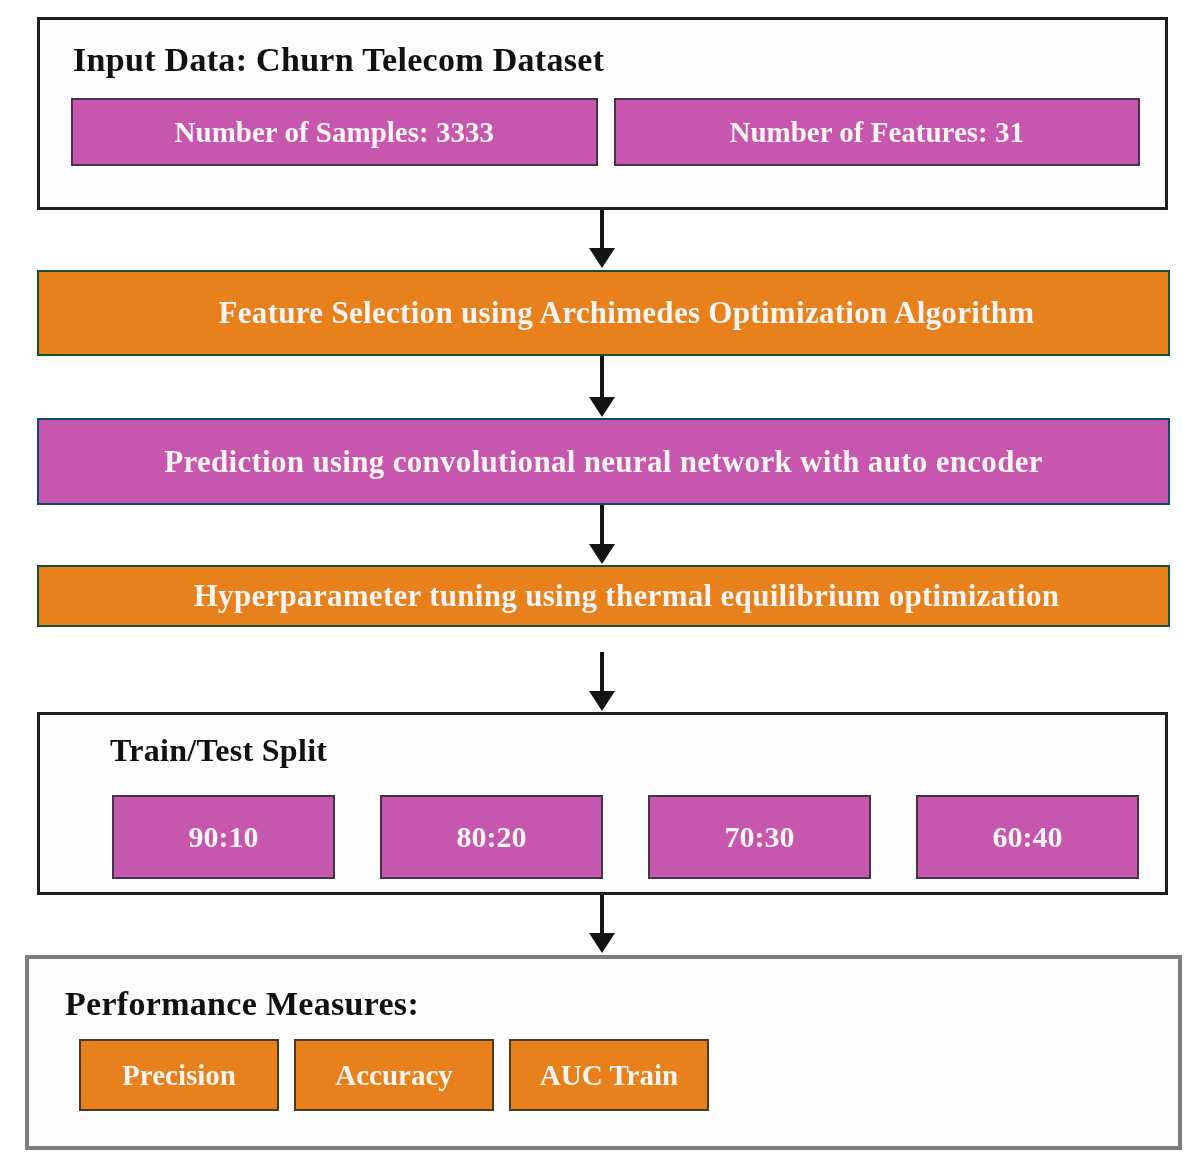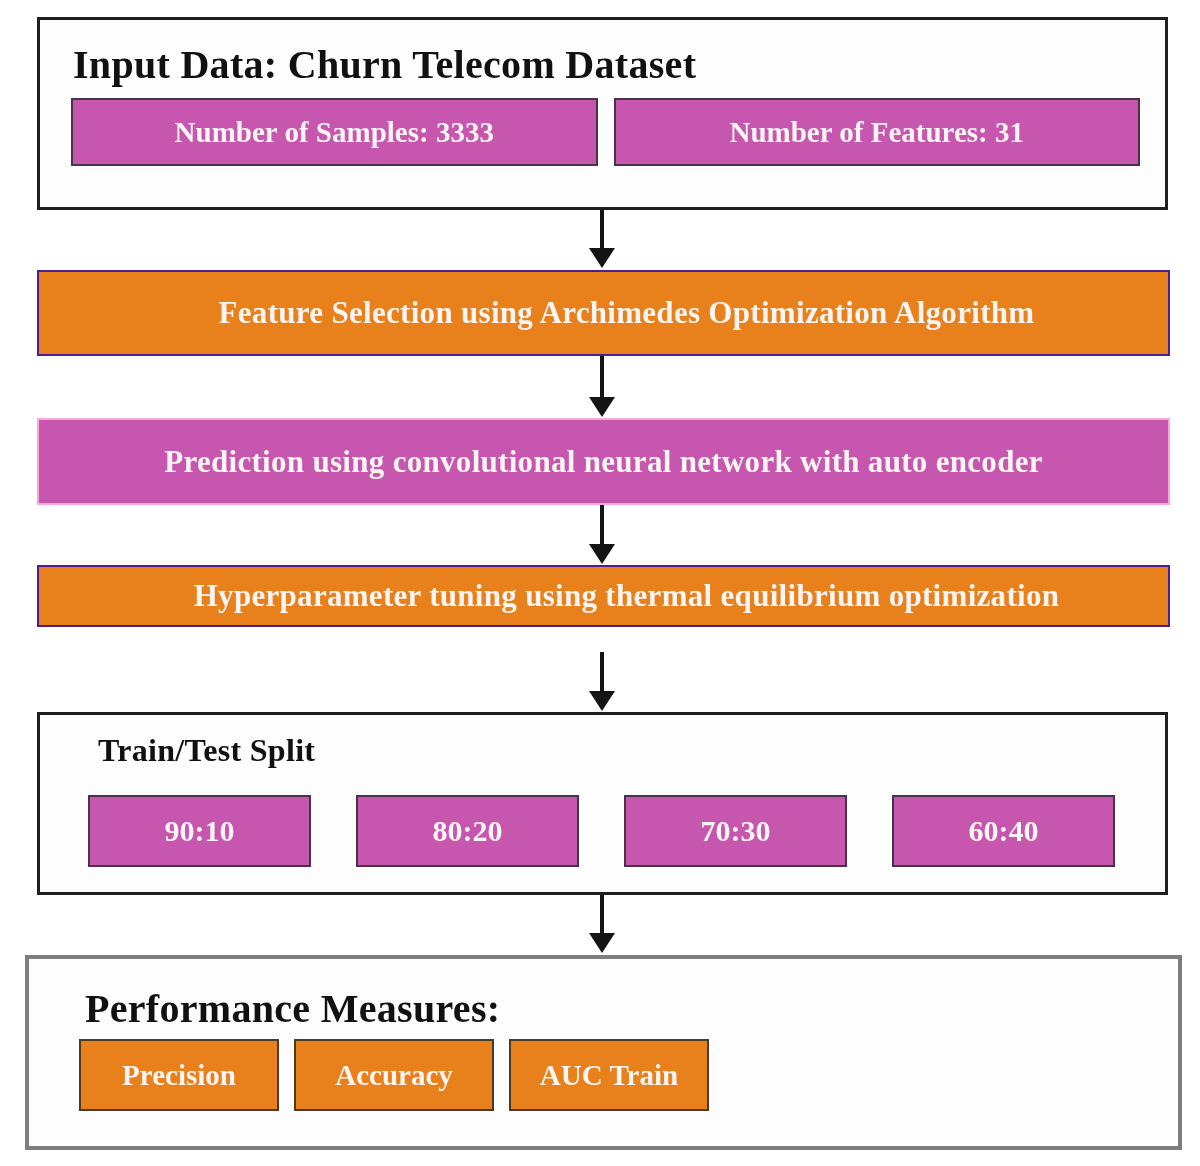--- a/index.html
+++ b/index.html
@@ -6,21 +6,21 @@
   .page {
     position:relative; width:1200px; height:1166px; background:#ffffff;
     font-family:"Liberation Serif","DejaVu Serif",serif; font-weight:bold;
     overflow:hidden;
   }
   .outline-box {
     position:absolute; box-sizing:border-box;
     background:#FDFDFD; border:3px solid var(--outline_border,#1f1f1f);
   }
   .section-title {
-    position:absolute; font-size:40px; color:var(--title_text,#111111);
+    position:absolute; font-size:34px; color:var(--title_text,#111111);
     white-space:nowrap; letter-spacing:0.3px;
   }
   
   #input-box { left:37px; top:17px; width:1131px; height:193px; }
   #input-box .section-title { left:33px; top:21px; }
   #input-box .pill-row {
     position:absolute; left:31px; right:25px; top:78px; height:68px;
     display:flex; gap:16px;
   }
   .pill {
@@ -31,50 +31,50 @@
   .pill.orangebg { background:var(--orange,#E8811C); border:2px solid #4c3a22; }
   #input-box .pill { flex:1; }
 
   
   .bar {
     position:absolute; left:37px; width:1133px; box-sizing:border-box;
     display:flex; align-items:center; justify-content:center;
     font-size:31px; color:var(--pill_text,#FAF4F2); white-space:nowrap;
     letter-spacing:0.3px;
   }
-  .bar.orangebg { background:var(--orange,#E8811C); border:2px solid #4c1d95;padding-left:46px; }
-  .bar.magenta  { background:var(--magenta,#C756AE); border:2px solid #f9a8d4; }
+  .bar.orangebg { background:var(--orange,#E8811C); border:2px solid #14532d;padding-left:46px; }
+  .bar.magenta  { background:var(--magenta,#C756AE); border:2px solid #0c4a6e; }
 
   
   .arrow {
     position:absolute; left:589px; width:26px;
     display:flex; flex-direction:column; align-items:center;
   }
   .arrow .line { width:4px; flex:1; background:var(--arrow,#141414); }
   .arrow .head {
     width:0; height:0;
     border-left:13px solid transparent; border-right:13px solid transparent;
     border-top:20px solid var(--arrow,#141414);
   }
 
   
   #split-box { left:37px; top:712px; width:1131px; height:183px; }
-  #split-box .section-title { left:58px; top:17px; font-size:32px; }
+  #split-box .section-title { left:70px; top:17px; font-size:32px; }
   #split-box .split-row {
-    position:absolute; left:48px; top:80px; height:72px;
+    position:absolute; left:72px; top:80px; height:84px;
     display:flex; gap:45px;
   }
   #split-box .pill { width:223px; font-size:30px; }
 
   
   #perf-box {
     left:25px; top:955px; width:1157px; height:195px;
     border:4px solid var(--performance_border,#7e7e7e);
   }
-  #perf-box .section-title { left:56px; top:26px;text-align:right; }
+  #perf-box .section-title { left:36px; top:26px;text-align:right; }
   #perf-box .measure-row {
     position:absolute; left:50px; top:80px; height:72px;
     display:flex; gap:15px;
   }
   #perf-box .pill { width:200px; font-size:29px; }
 </style>
 </head>
 <body>
 
 <div class="page">

